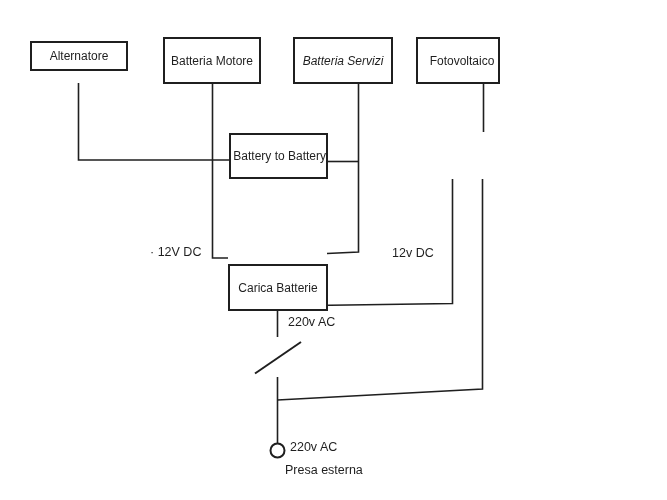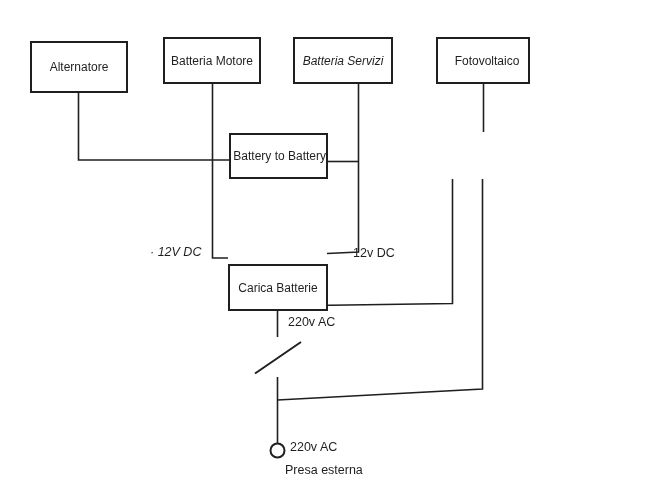--- a/index.html
+++ b/index.html
@@ -34,29 +34,29 @@
     color: var(--text);
     white-space: nowrap;
   }
   .wire-label {
     position: absolute;
     font-size: 12.5px;
     line-height: 15px;
     color: var(--text);
     white-space: nowrap;
   }
-  .b-alternatore       { left: 30px;  top: 41px;  width: 98px;  height: 52px; }
+  .b-alternatore       { left: 30px;  top: 41px;  width: 98px;  height: 30px; }
   .b-batteria-motore   { left: 163px; top: 37px;  width: 98px;  height: 47px; }
   .b-batteria-servizi  { left: 293px; top: 37px;  width: 100px; height: 47px; font-style: italic; }
-  .b-fotovoltaico      { left: 436px; top: 37px;  width: 94px; height: 47px; padding-left: 8px; }
+  .b-fotovoltaico      { left: 416px; top: 37px;  width: 84px; height: 47px; padding-left: 8px; }
   .b-battery-to-battery{ left: 229px; top: 133px; width: 99px;  height: 46px; justify-content: flex-end; }
   .b-ac-180-bluetti    { left: 435px; top: 132px; width: 101px; height: 47px; }
   .b-carica-batterie   { left: 228px; top: 233px; width: 100px; height: 47px; margin-top: 31px; }
-  .l-dc-left   { left: 150px; top: 245px; font-style: italic; }
-  .l-dc-right  { left: 353px; top: 246px; }
+  .l-dc-left   { left: 150px; top: 245px; }
+  .l-dc-right  { left: 392px; top: 246px; }
   .l-ac-middle { left: 288px; top: 315px; }
   .l-ac-bottom { left: 290px; top: 440px; }
   .l-presa     { left: 285px; top: 463px; }
 </style>
 </head>
 <body>
 
 <div class="canvas">
 
   <svg class="wires" viewBox="0 0 667 500" fill="none" stroke="#1f1f1f" stroke-width="1.6">

